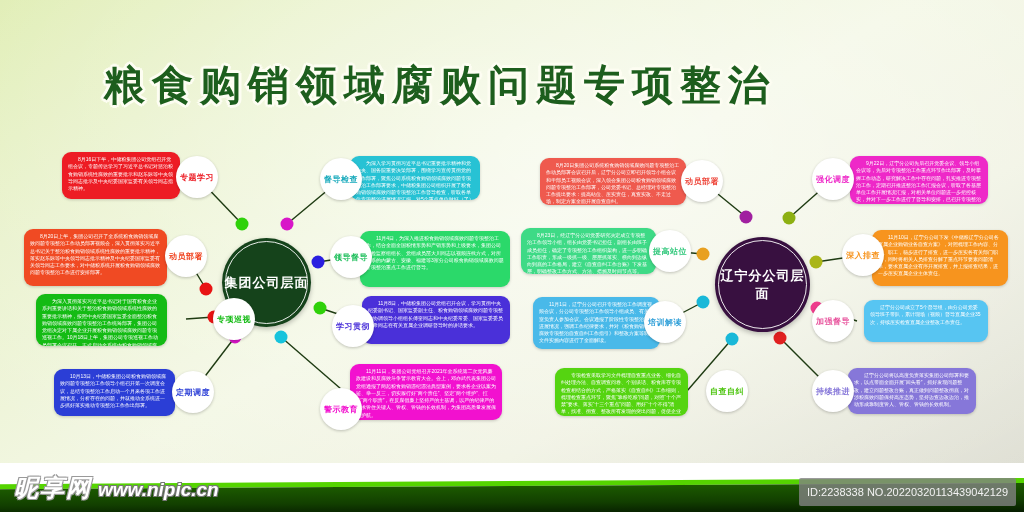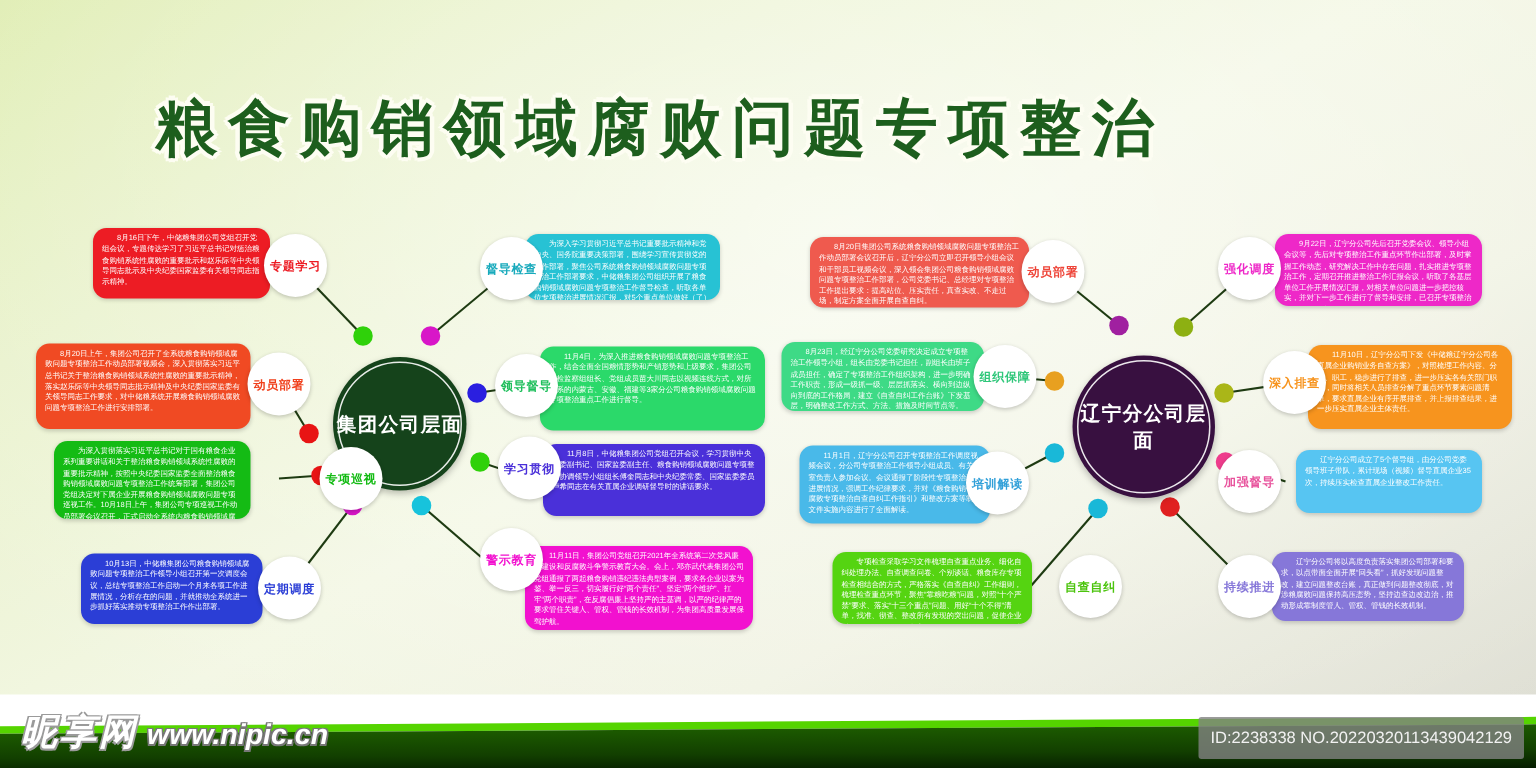--- a/index.html
+++ b/index.html
@@ -41,22 +41,22 @@
     font-size:8px;font-weight:bold;letter-spacing:.5px;
     box-shadow:0 1px 3px rgba(0,0,0,.22);z-index:3;
   }
   
   .p-l1{left:62px;top:152px;width:118px;height:47px;background:#ed1c24;}   .g-l1{left:176px;top:156px;color:#ed1c24;}
   .p-l2{left:24px;top:229px;width:143px;height:57px;background:#f04a23;}   .g-l2{left:165px;top:235px;color:#f0401c;}
   .p-l3{left:36px;top:294px;width:131px;height:52px;background:#14bb14;}   .g-l3{left:165px;top:298px;color:#14bb14;margin-left:48px;}
   .p-l4{left:54px;top:369px;width:121px;height:47px;background:#2b3ed6;}   .g-l4{left:172px;top:371px;color:#2b3ed6;}
   .p-l5{left:350px;top:156px;width:130px;height:44px;background:#27c2d4;}  .g-l5{left:320px;top:158px;color:#18aabc;}
   .p-l6{left:360px;top:231px;width:150px;height:56px;background:#2bd96a;}  .g-l6{left:330px;top:236px;color:#1fbf5c;}
-  .p-l7{left:362px;top:296px;width:148px;height:48px;background:#4a30d9;}  .g-l7{left:332px;top:291px;color:#4a30d9;font-family:Liberation Serif, serif;}
-  .p-l8{left:350px;top:364px;width:152px;height:56px;background:#f211cf;}  .g-l8{left:320px;top:352px;color:#f211cf;text-align:right;}
+  .p-l7{left:362px;top:296px;width:148px;height:48px;background:#4a30d9;}  .g-l7{left:332px;top:305px;color:#4a30d9;font-family:Liberation Serif, serif;}
+  .p-l8{left:350px;top:364px;width:152px;height:56px;background:#f211cf;}  .g-l8{left:320px;top:388px;color:#f211cf;text-align:right;}
   
   .p-r1{left:540px;top:158px;width:146px;height:47px;background:#ef5a4e;}  .g-r1{left:681px;top:160px;color:#ee4438;}
   .p-r2{left:521px;top:228px;width:135px;height:46px;background:#3eda86;}  .g-r2{left:649px;top:230px;color:#2fc77a;}
   .p-r3{left:533px;top:297px;width:127px;height:52px;background:#49b9e9;}  .g-r3{left:644px;top:301px;color:#2f9fd8;}
   .p-r4{left:555px;top:368px;width:133px;height:48px;background:#55d411;}  .g-r4{left:666px;top:370px;color:#4cc40e;margin-left:40px;}
   .p-r5{left:850px;top:156px;width:138px;height:48px;background:#ee28c8;}  .g-r5{left:812px;top:158px;color:#ee28c8;}
   .p-r6{left:872px;top:230px;width:136px;height:56px;background:#f7941e;}  .g-r6{left:842px;top:234px;color:#f7941e;}
   .p-r7{left:864px;top:300px;width:124px;height:42px;background:#57c5f2;}  .g-r7{left:812px;top:300px;color:#e8529c;}
   .p-r8{left:848px;top:368px;width:128px;height:46px;background:#8677d9;}  .g-r8{left:812px;top:370px;color:#8677d9;}
   
@@ -138,21 +138,21 @@
   <div class="pill p-l6">11月4日，为深入推进粮食购销领域腐败问题专项整治工作，结合全面全国粮情形势和产销形势和上级要求，集团公司纪检监察组组长、党组成员苗大川同志以视频连线方式，对所联系的内蒙古、安徽、福建等3家分公司粮食购销领域腐败问题专项整治重点工作进行督导。</div>
   <div class="badge g-l6">领导督导</div>
   <div class="pill p-l7">11月8日，中储粮集团公司党组召开会议，学习贯彻中央纪委副书记、国家监委副主任、粮食购销领域腐败问题专项整治协调领导小组组长傅奎同志和中央纪委常委、国家监委委员卢希同志在有关直属企业调研督导时的讲话要求。</div>
   <div class="badge g-l7">学习贯彻</div>
   <div class="pill p-l8">11月11日，集团公司党组召开2021年全系统第二次党风廉政建设和反腐败斗争警示教育大会。会上，邓亦武代表集团公司党组通报了两起粮食购销违纪违法典型案例，要求各企业以案为鉴、举一反三，切实履行好“两个责任”、坚定“两个维护”、扛牢“两个职责”，在反腐倡廉上坚持严的主基调，以严的纪律严的要求管住关键人、管权、管钱的长效机制，为集团高质量发展保驾护航。</div>
   <div class="badge g-l8">警示教育</div>
 
   <div class="pill p-r1">8月20日集团公司系统粮食购销领域腐败问题专项整治工作动员部署会议召开后，辽宁分公司立即召开领导小组会议和干部员工视频会议，深入领会集团公司粮食购销领域腐败问题专项整治工作部署，公司党委书记、总经理对专项整治工作提出要求：提高站位、压实责任，真查实改、不走过场，制定方案全面开展自查自纠。</div>
   <div class="badge g-r1">动员部署</div>
   <div class="pill p-r2">8月23日，经辽宁分公司党委研究决定成立专项整治工作领导小组，组长由党委书记担任，副组长由班子成员担任，确定了专项整治工作组织架构，进一步明确工作职责，形成一级抓一级、层层抓落实、横向到边纵向到底的工作格局，建立《自查自纠工作台账》下发基层，明确整改工作方式、方法、措施及时间节点等。</div>
-  <div class="badge g-r2">组织保障</div>
+  <div class="badge g-r2">提高站位</div>
   <div class="pill p-r3">11月1日，辽宁分公司召开专项整治工作调度视频会议，分公司专项整治工作领导小组成员、有关部室负责人参加会议。会议通报了阶段性专项整治工作进展情况，强调工作纪律要求，并对《粮食购销领域腐败专项整治自查自纠工作指引》和整改方案等制度文件实施内容进行了全面解读。</div>
   <div class="badge g-r3">培训解读</div>
   <div class="pill p-r4">专项检查采取学习文件梳理自查重点业务、细化自纠处理办法、自查调查问卷、个别谈话、粮食库存专项检查相结合的方式，严格落实《自查自纠》工作细则，梳理检查重点环节，聚焦“靠粮吃粮”问题，对照“十个严禁”要求、落实“十三个重点”问题、用好“十个不得”清单，找准、彻查、整改所有发现的突出问题，促使企业对发现问题列明整改方案，全面整改验收，确保问题清零。</div>
   <div class="badge g-r4">自查自纠</div>
   <div class="pill p-r5">9月22日，辽宁分公司先后召开党委会议、领导小组会议等，先后对专项整治工作重点环节作出部署，及时掌握工作动态，研究解决工作中存在问题，扎实推进专项整治工作，定期召开推进整治工作汇报会议，听取了各基层单位工作开展情况汇报，对相关单位问题进一步把控核实，并对下一步工作进行了督导和安排，已召开专项整治工作汇报会议3次。</div>
   <div class="badge g-r5">强化调度</div>
   <div class="pill p-r6">11月10日，辽宁分公司下发《中储粮辽宁分公司各直属企业购销业务自查方案》，对照梳理工作内容、分工、职工，稳步进行了排查，进一步压实各有关部门职责，同时将相关人员排查分解了重点环节要素问题清单，要求直属企业有序开展排查，并上报排查结果，进一步压实直属企业主体责任。</div>
   <div class="badge g-r6">深入排查</div>
   <div class="pill p-r7">辽宁分公司成立了5个督导组，由分公司党委领导班子带队，累计现场（视频）督导直属企业35次，持续压实检查直属企业整改工作责任。</div>
   <div class="badge g-r7">加强督导</div>

